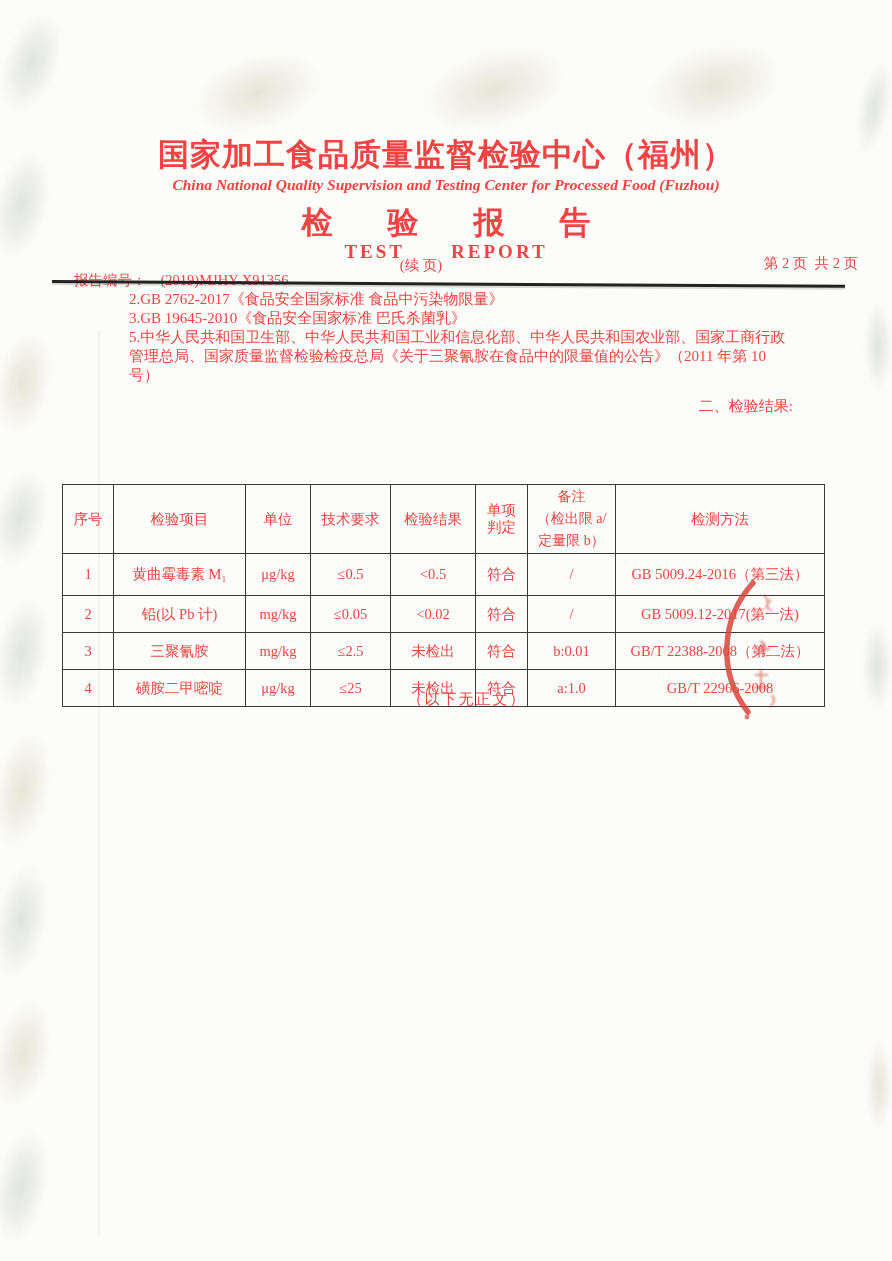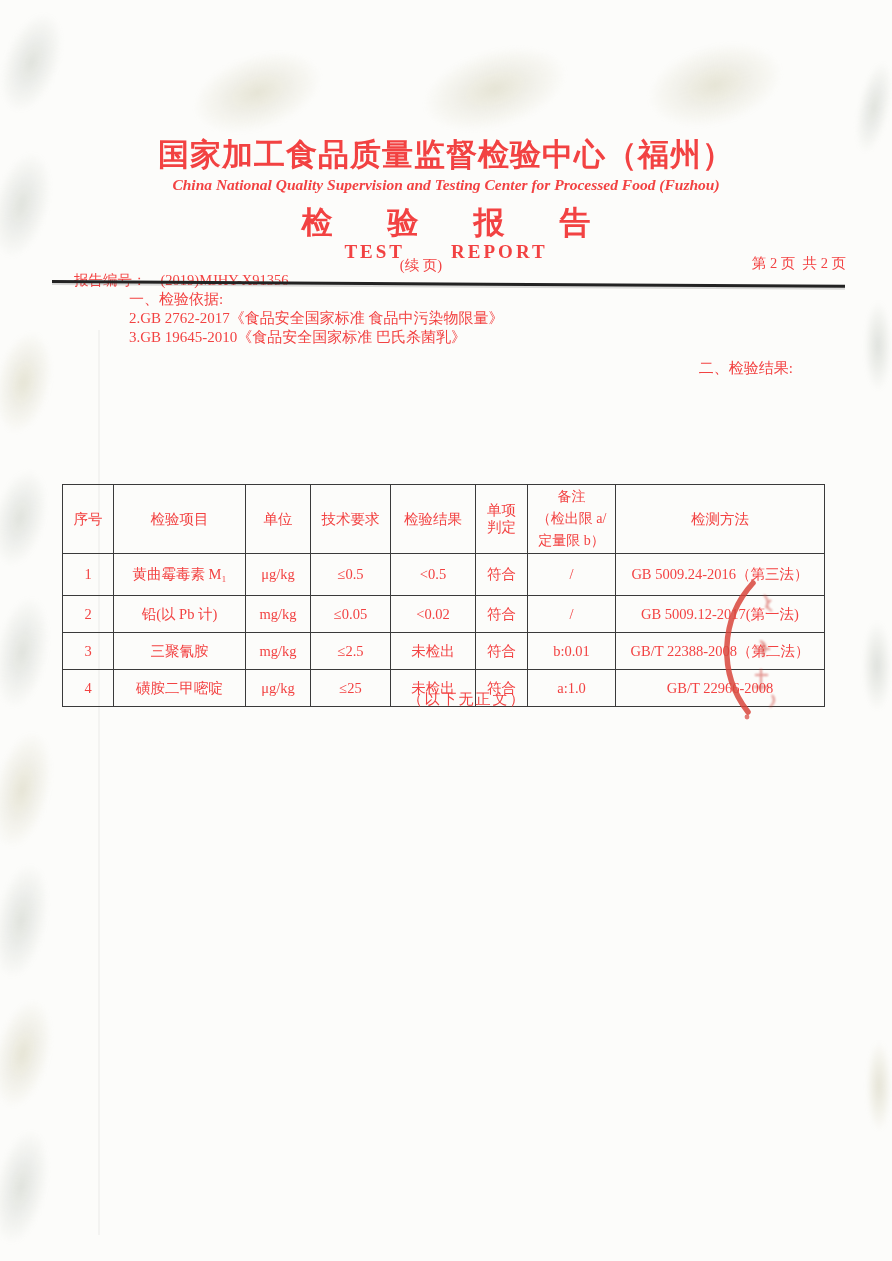--- a/index.html
+++ b/index.html
@@ -17,21 +17,21 @@
     font-size:15.5px;font-weight:bold;font-style:italic;}
   .report-cn{position:absolute;top:202px;left:0;right:0;text-align:center;
     font-size:31px;font-weight:bold;letter-spacing:12px;text-indent:12px;}
   .report-en{position:absolute;top:241px;left:0;right:0;text-align:center;
     font-size:19px;font-weight:bold;letter-spacing:3px;white-space:pre;}
   .info-row{position:absolute;top:254px;left:0;right:0;height:22px;font-size:14.5px;}
   .report-no{position:absolute;left:45px;top:0;white-space:pre;}
   .report-no .val{margin-left:14px;}
   .continuation{position:absolute;left:0;right:0;top:2px;text-align:center;
     transform:translateX(-25px);}
-  .page-indicator{position:absolute;right:46px;top:0;white-space:pre;font-family:Liberation Serif, serif;}
+  .page-indicator{position:absolute;right:34px;top:0;white-space:pre;font-family:Liberation Serif, serif;}
   .rule{position:absolute;top:280px;left:52px;width:793px;height:3.2px;
     background:#252525;transform:rotate(.35deg);transform-origin:left center;
     box-shadow:0 2px 0 rgba(60,60,60,.18);}
   
   .basis{position:absolute;top:290px;left:129px;width:664px;
     font-size:15px;line-height:19px;}
   .basis .bline{min-height:19px;}
   .basis .bline:nth-child(7){margin-top:7px;} 
   .results-heading{margin-top:12px;text-align:right;}
   
@@ -94,24 +94,24 @@
     <div class="info-row">
       <div class="report-no">
         <span>报告编号：</span><span class="val">(2019)MJHY-X91356</span>
       </div>
       <div class="continuation">(续 页)</div>
       <div class="page-indicator">第 2 页  共 2 页</div>
     </div>
     <div class="rule"></div>
 
     <div class="basis">
-      <div class="bline">一、检验依据:</div>
       <div>
           <div class="bline">2.GB 2762-2017《食品安全国家标准 食品中污染物限量》</div>
           <div class="bline">3.GB 19645-2010《食品安全国家标准 巴氏杀菌乳》</div>
+          <div class="bline">5.中华人民共和国卫生部、中华人民共和国工业和信息化部、中华人民共和国农业部、国家工商行政管理总局、国家质量监督检验检疫总局《关于三聚氰胺在食品中的限量值的公告》（2011 年第 10 号）</div>
         </div>
       <div class="bline results-heading">二、检验结果:</div>
     </div>
 
     <table class="results">
       <colgroup>
         <col style="width:51px">
           <col style="width:132px">
           <col style="width:65px">
         <col style="width:80px">

